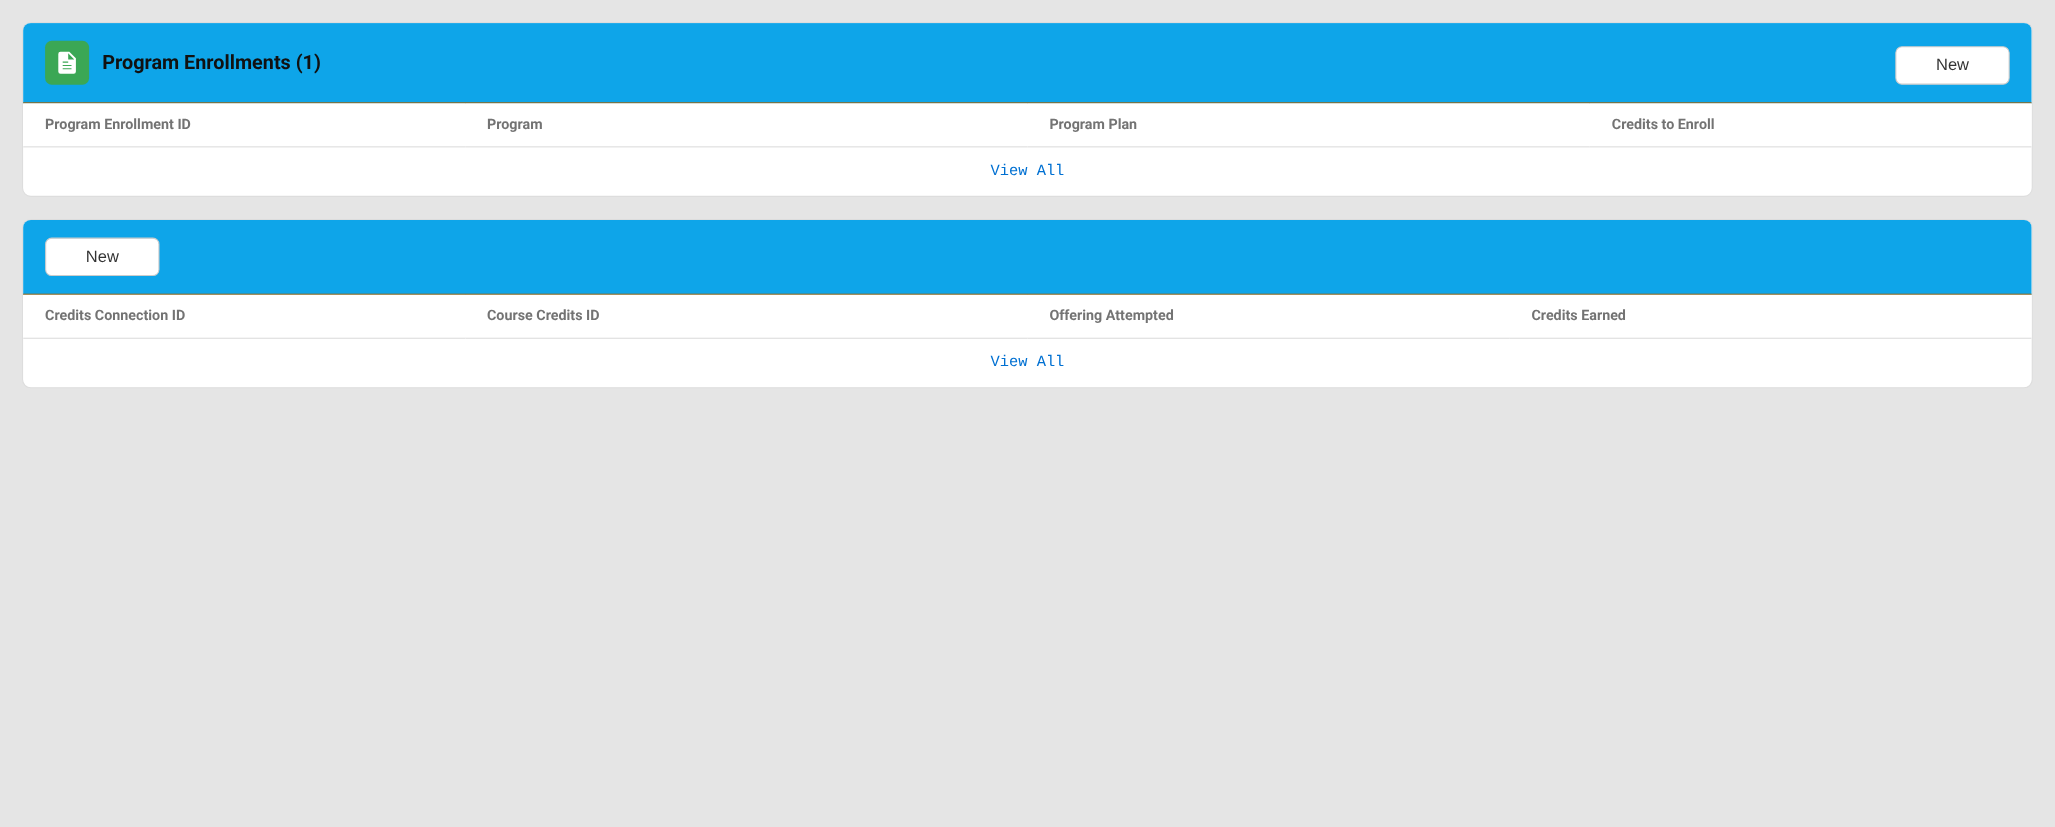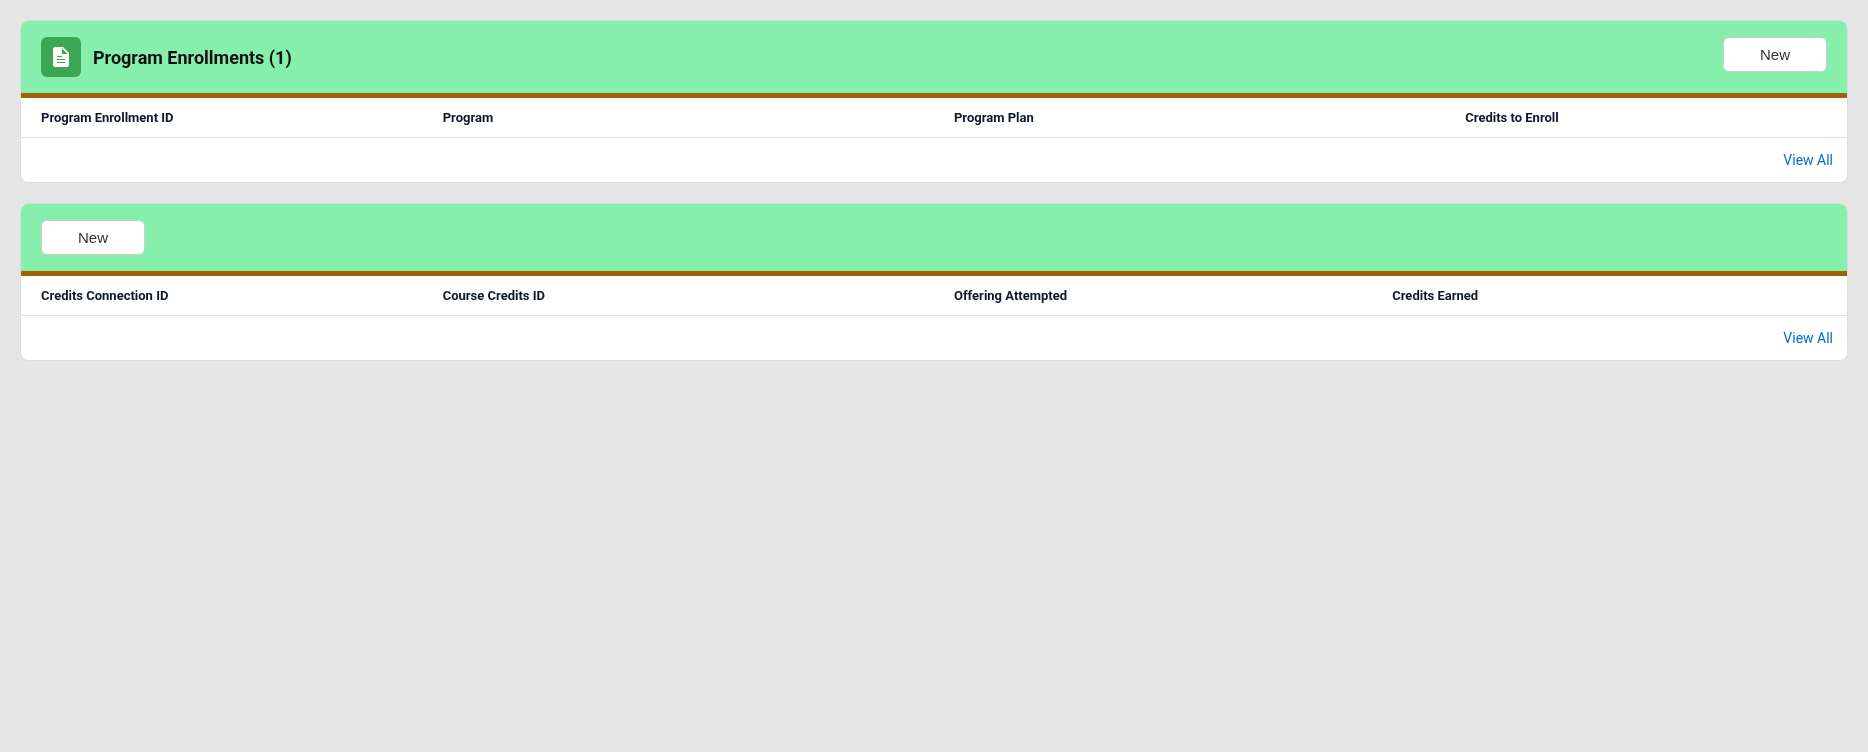--- a/index.html
+++ b/index.html
@@ -14,25 +14,25 @@
     }
     .card {
       background: #fff;
       border-radius: 8px;
       border: 1px solid #ddd;
       margin-bottom: 20px;
       overflow: hidden;
     }
     .card-header {
       display: flex;
-      align-items: flex-start;
+      align-items: flex-end;
       justify-content: space-between;
       padding: 16px 20px;
-      background: #86efac;
-      border-bottom: 5px solid #a16207;
+      background: #0ea5e9;
+      border-bottom: 1px solid #a16207;
     }
     .card-header-left {
       display: flex;
       align-items: center;
       gap: 12px;
     }
     .card-icon {
       width: 40px;
       height: 40px;
       background: #3ba755;
@@ -63,39 +63,40 @@
     }
     .card-table {
       width: 100%;
       border-collapse: collapse;
     }
     .card-table th {
       text-align: left;
       padding: 12px 20px;
       font-weight: 700;
       font-size: 13px;
-      color: #0f172a;
+      color: #737373;
       border-bottom: 1px solid #ddd;
       background: #fff;
     }
     .card-table td {
       padding: 12px 20px;
       border-bottom: 1px solid #eee;
       font-size: 14px;
       color: #333;
     }
     .link-blue {
       color: #0070d2;
       text-decoration: underline;
       cursor: pointer;
     }
     .view-all-row td {
-      text-align: right;
+      text-align: center;
       padding: 14px;
       border-bottom: none;
+      font-family: Liberation Mono, monospace;
     }
     .view-all-link {
       color: #0070d2;
       font-size: 14px;
       cursor: pointer;
       text-decoration: none;
     }
     .checkbox-icon {
       width: 22px;
       height: 22px;

